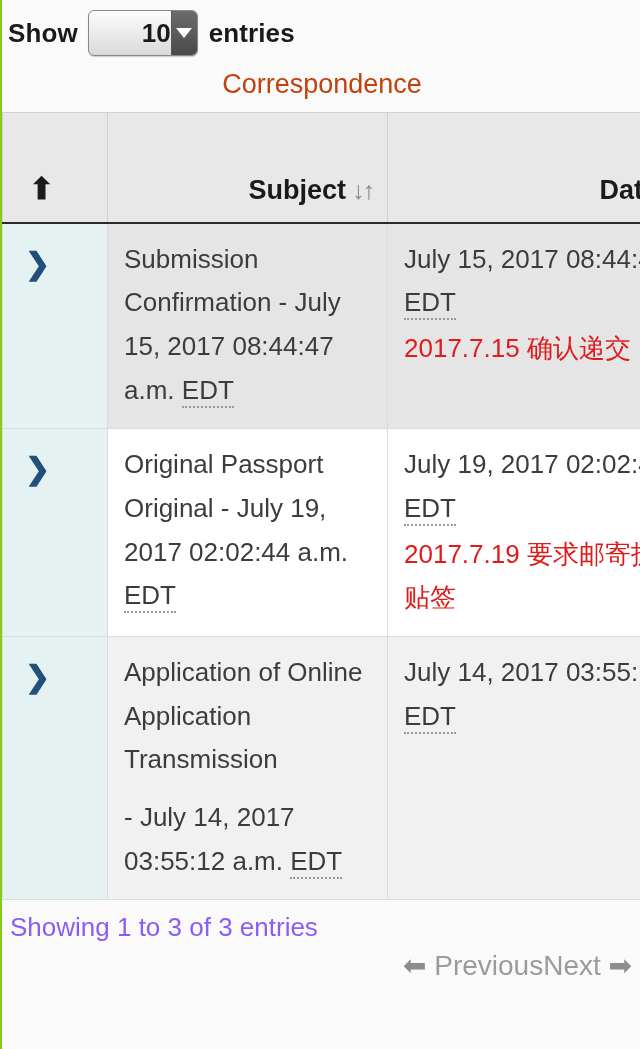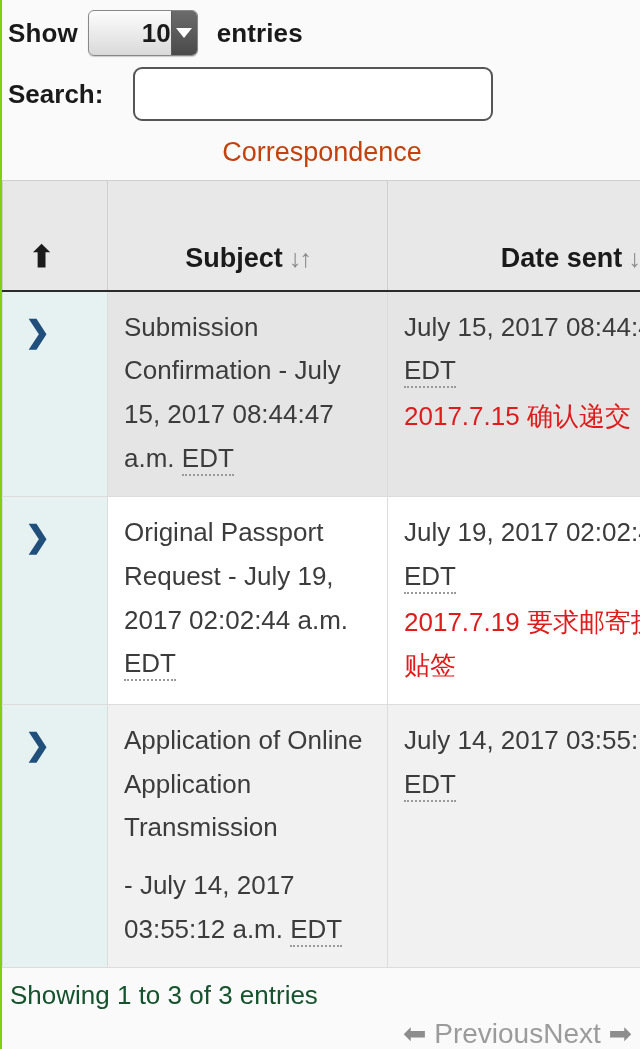--- a/index.html
+++ b/index.html
@@ -34,21 +34,21 @@
   .length-row {
     display: flex;
     align-items: center;
     height: 54px;
     font-size: 26px;
     font-weight: bold;
     color: #1a1a1a;
     letter-spacing: 0.1px;
   }
   .length-label { margin-right: 10px; }
-  .length-suffix { margin-left: 19px; }
+  .length-suffix { margin-left: 11px; }
 
   .select-box {
     position: relative;
     display: inline-flex;
     align-items: stretch;
     width: 110px;
     height: 46px;
     border: 1px solid #888;
     border-radius: 6px;
     overflow: hidden;
@@ -131,21 +131,21 @@
   table.dt col.c-sub  { width: 280px; }
   table.dt col.c-date { width: 375px; }
 
   thead th {
     background: #e8e8e8;
     border: 1px solid #d0d0d0;
     border-bottom: 2px solid #2b2b2b;
     font-size: 27px;
     font-weight: bold;
     color: #1a1a1a;
-    text-align: center;
+    text-align: right;
     vertical-align: bottom;
     padding: 14px 14px 16px 14px;
     height: 110px;
     box-sizing: border-box;
     white-space: nowrap;
   }
   th.th-exp { text-align: left; padding-left: 26px; }
 
   .sorticon {
     display: inline-block;
@@ -205,21 +205,21 @@
   }
   .subj-gap { display: block; height: 14px; }
 
   
   .footer {
     background: #fafafa;
     padding: 4px 6px 0 6px;
   }
   .info {
     font-size: 26px;
-    color: #14532d;
+    color: #8b5cf6;
     padding: 8px 0 4px 2px;
     white-space: nowrap;
   }
   .paginate {
     text-align: right;
     font-size: 28px;
     color: #9b9b9b;
     padding: 2px 2px 6px 0;
     white-space: nowrap;
   }
@@ -242,24 +242,20 @@
       <span class="length-label">Show</span>
       <div class="select-box">
         <span class="select-value">10</span>
         <span class="select-arrow">
             <i></i>
           </span>
       </div>
       <span class="length-suffix">entries</span>
     </div>
 
-    <div class="search-row">
-      <span class="search-label">Search:</span>
-      <input class="search-input" type="text" placeholder="" style="">
-    </div>
 
   </div>
 
   <div class="table-wrap">
     <table class="dt">
       <caption>Correspondence</caption>
       <colgroup>
         <col class="c-exp">
           <col class="c-sub">
           <col class="c-date">
@@ -297,21 +293,21 @@
             <span class="cn-note">2017.7.15 确认递交</span>
           </td>
         </tr>
 
         <tr class="row-even">
           <td class="exp-cell">
             <span class="chev">❯</span>
           </td>
           <td>
             <span>Original Passport</span>
-            <span>Request -</span>
+            <span>Original -</span>
             <span>July 19, 2017</span>
             <span>02:02:44 a.m.</span>
             <span class="abbr">EDT</span>
           </td>
           <td>
             <span>July 19, 2017</span>
             <span>02:02:44 a.m.</span>
             <span class="abbr">EDT</span>
             <span class="cn-note">2017.7.19 要求邮寄护照原件贴签</span>
           </td>

